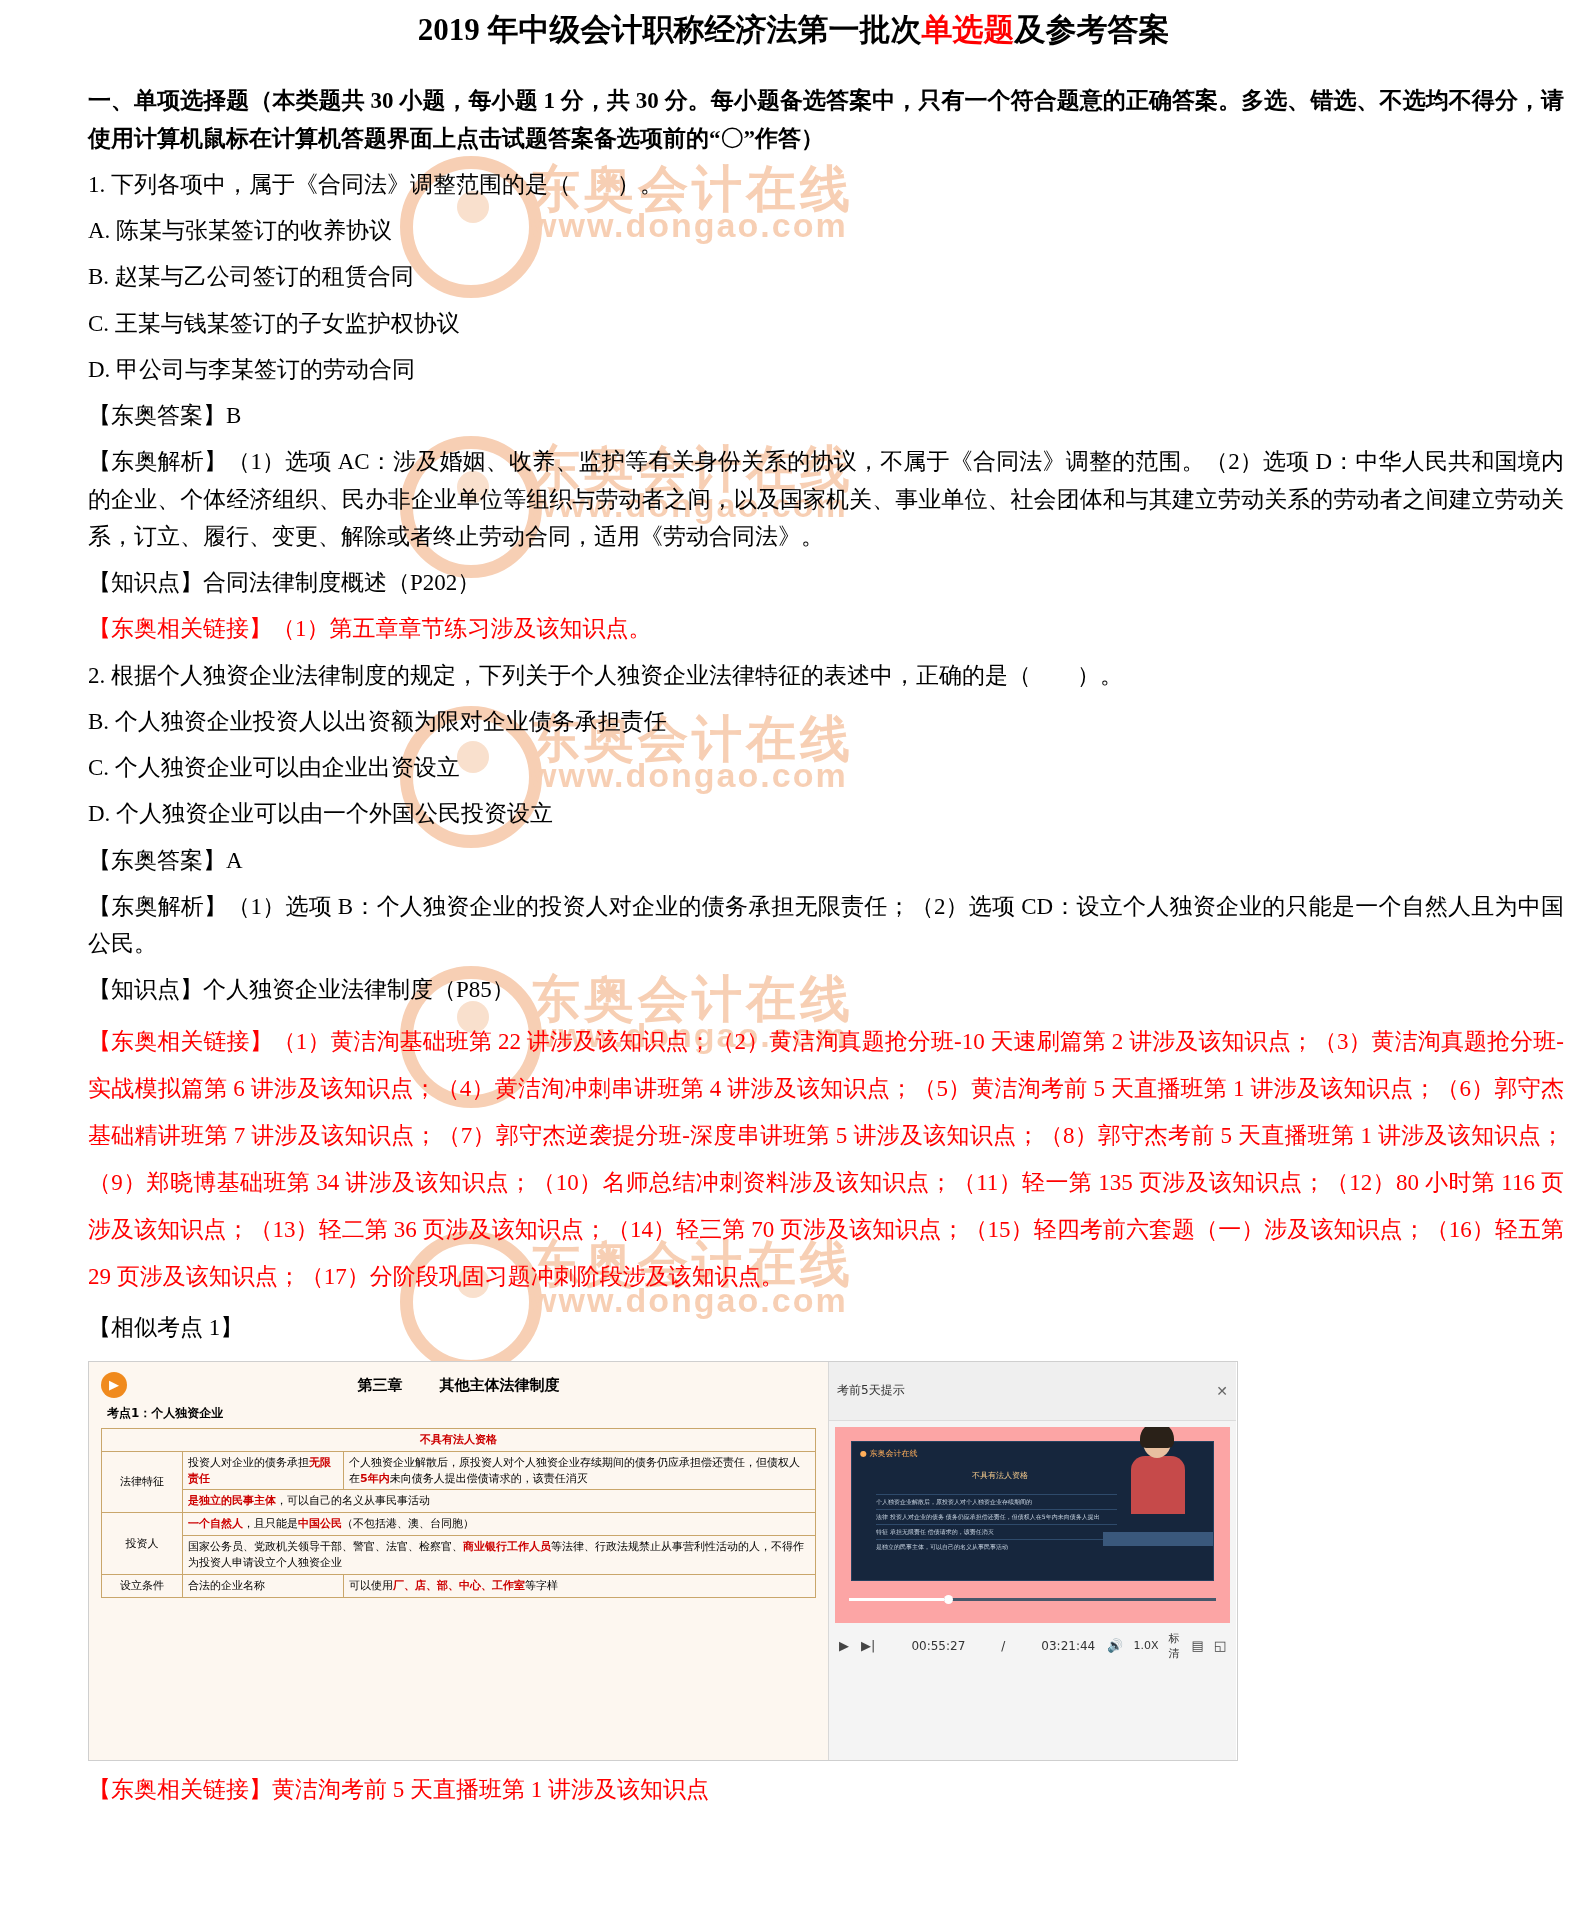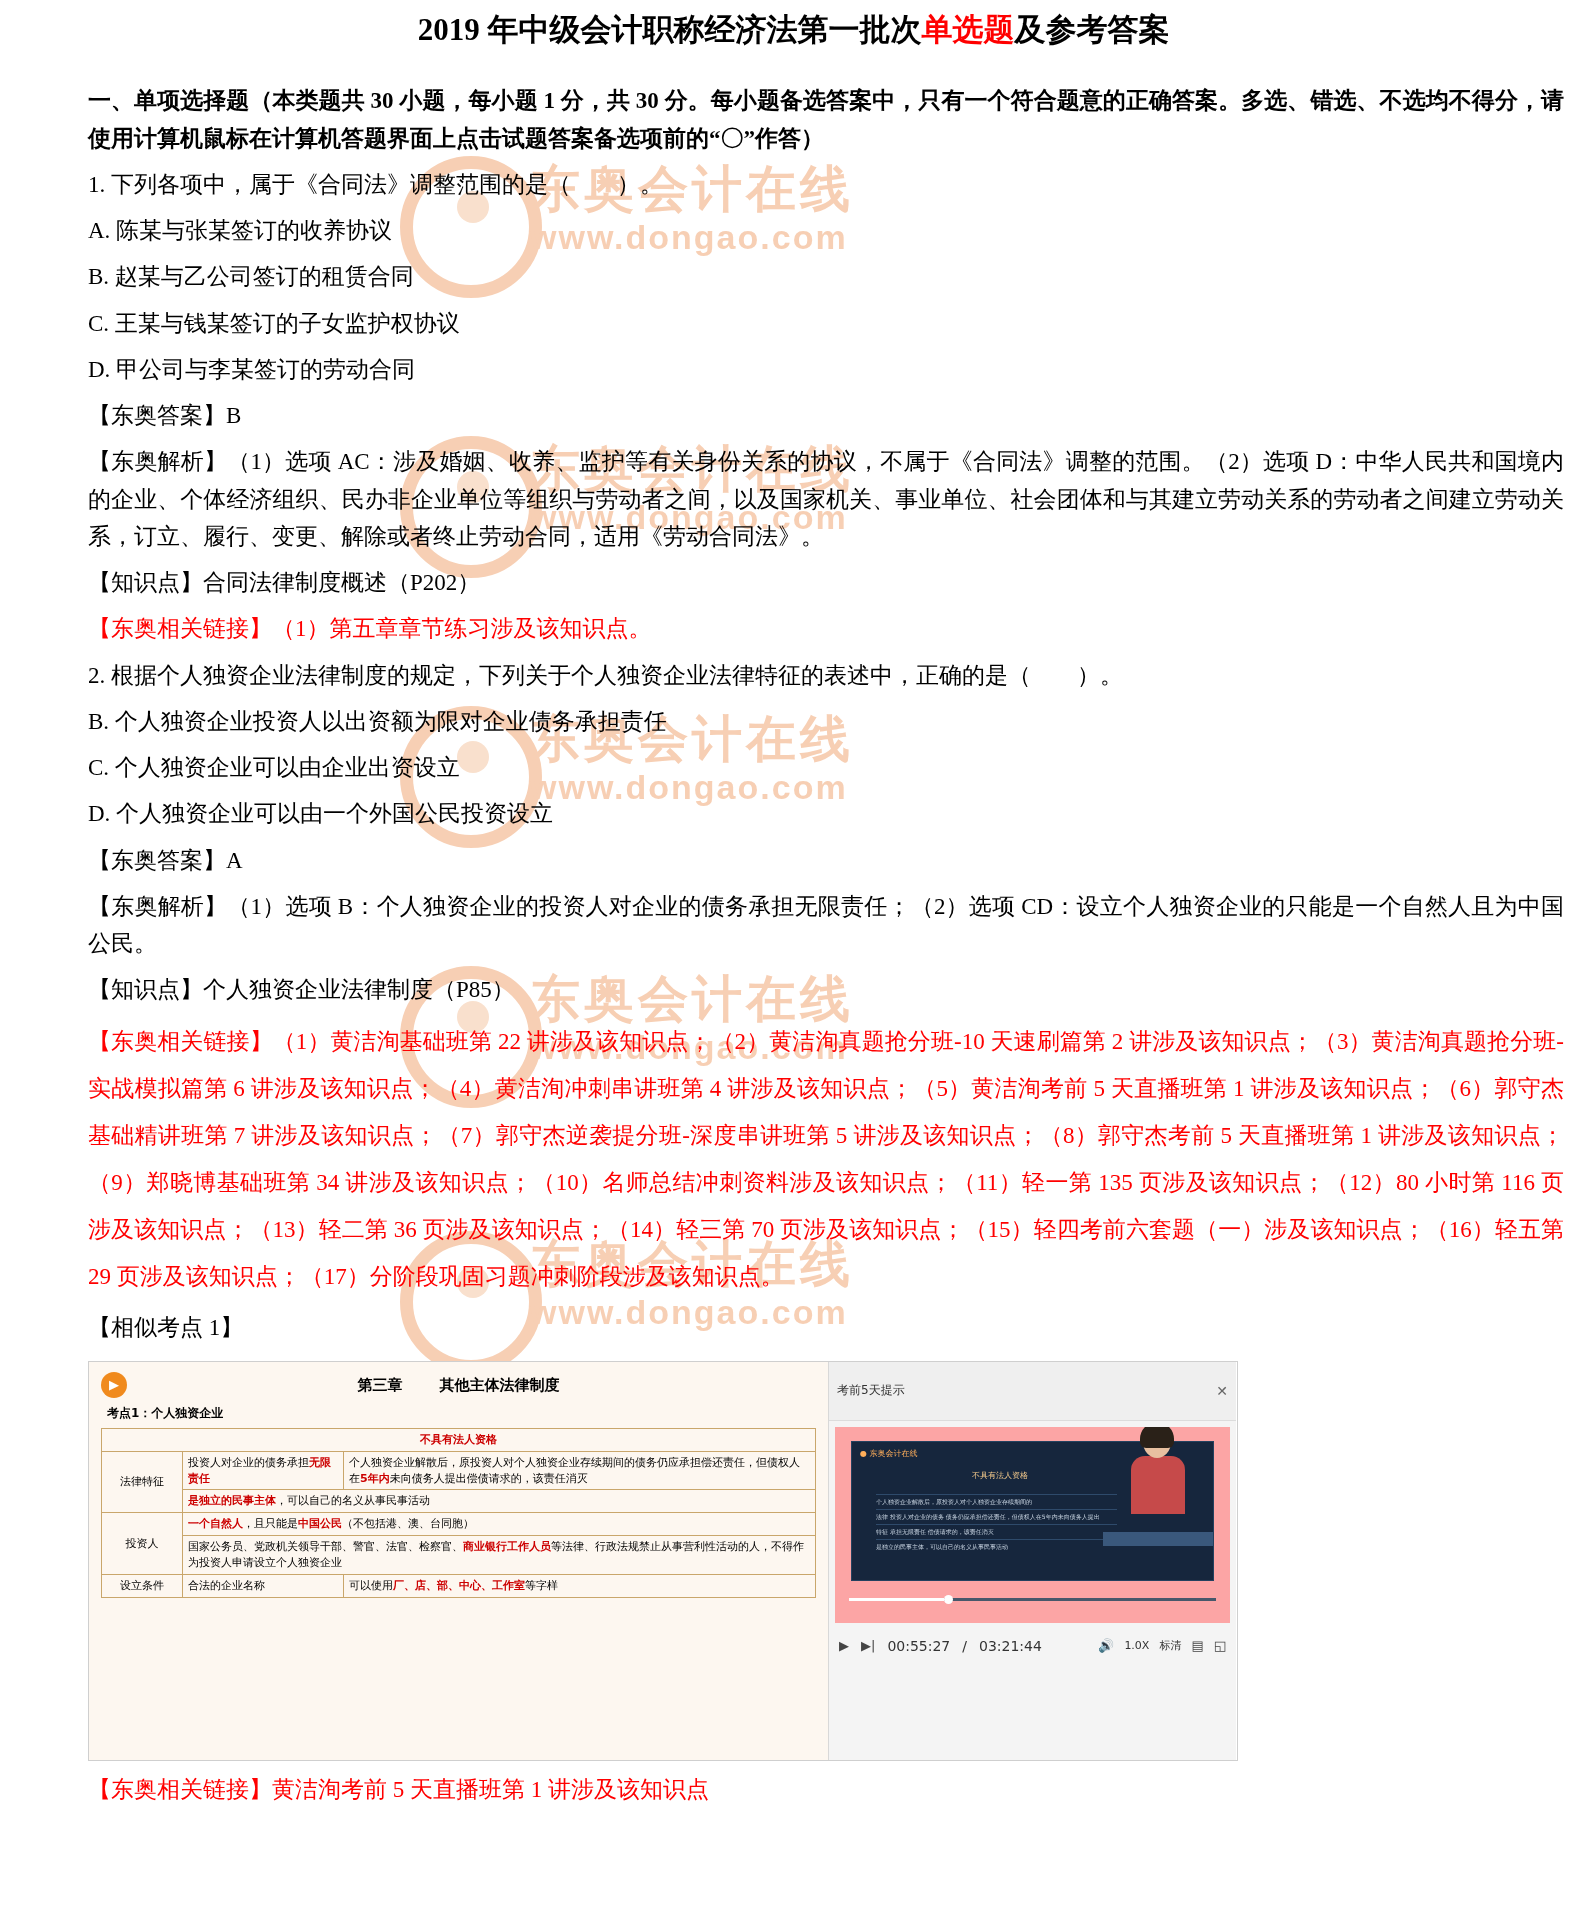--- a/index.html
+++ b/index.html
@@ -47,21 +47,21 @@
     font-family:"DejaVu Sans","Liberation Sans",sans-serif;
     font-weight:bold;
     font-size:50px;
     color:#f0a877;
     letter-spacing:4px;
     white-space:nowrap;
   }
   .wm .wm-url{
     position:absolute;
     left:130px;
-    top:68px;
+    top:56px;
     font-family:"Liberation Sans",sans-serif;
     font-weight:bold;
     font-size:34px;
     color:#f0a877;
     letter-spacing:2px;
     white-space:nowrap;
   }
   
   .content{position:relative;z-index:2;}
   h1.title{
@@ -191,21 +191,21 @@
   .v-progress{
     position:absolute;left:14px;right:14px;bottom:22px;height:3px;background:#47586b;
   }
   .v-progress i{position:absolute;left:0;top:0;height:3px;width:26%;background:#ffffff;}
   .v-progress b{position:absolute;left:26%;top:-3px;width:9px;height:9px;border-radius:50%;background:#fff;}
   .v-ctrl{
     height:34px;display:flex;align-items:center;gap:12px;
     padding:0 10px;font-size:11px;color:#333;
   }
   .v-ctrl .ic{font-size:13px;color:#444;}
-  .v-time{font-size:14px;color:#333;}
+  .v-time{font-size:12px;color:#333;margin-left:24px;}
   .v-right{margin-left:auto;display:flex;align-items:center;gap:10px;}
 </style>
 </head>
 <body>
 
 <div class="page">
 
   <div class="wm" style="left:400px;top:150px;">
     <span class="wm-ring"></span>
     <span class="wm-txt">东奥会计在线</span>

